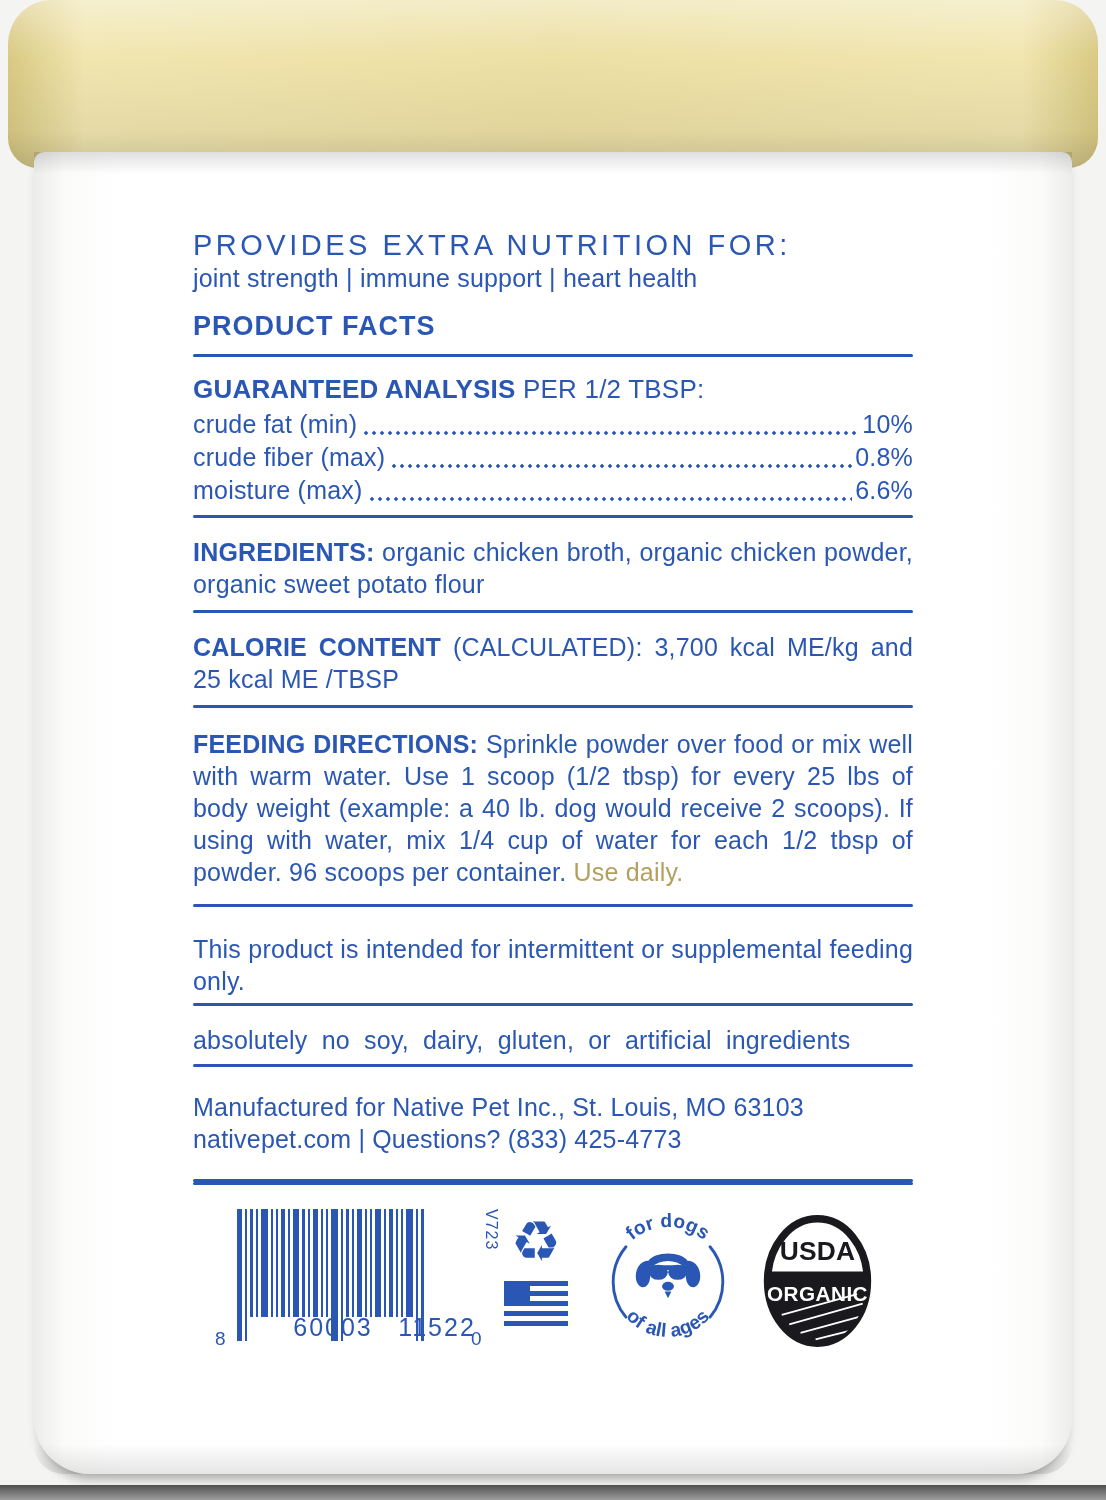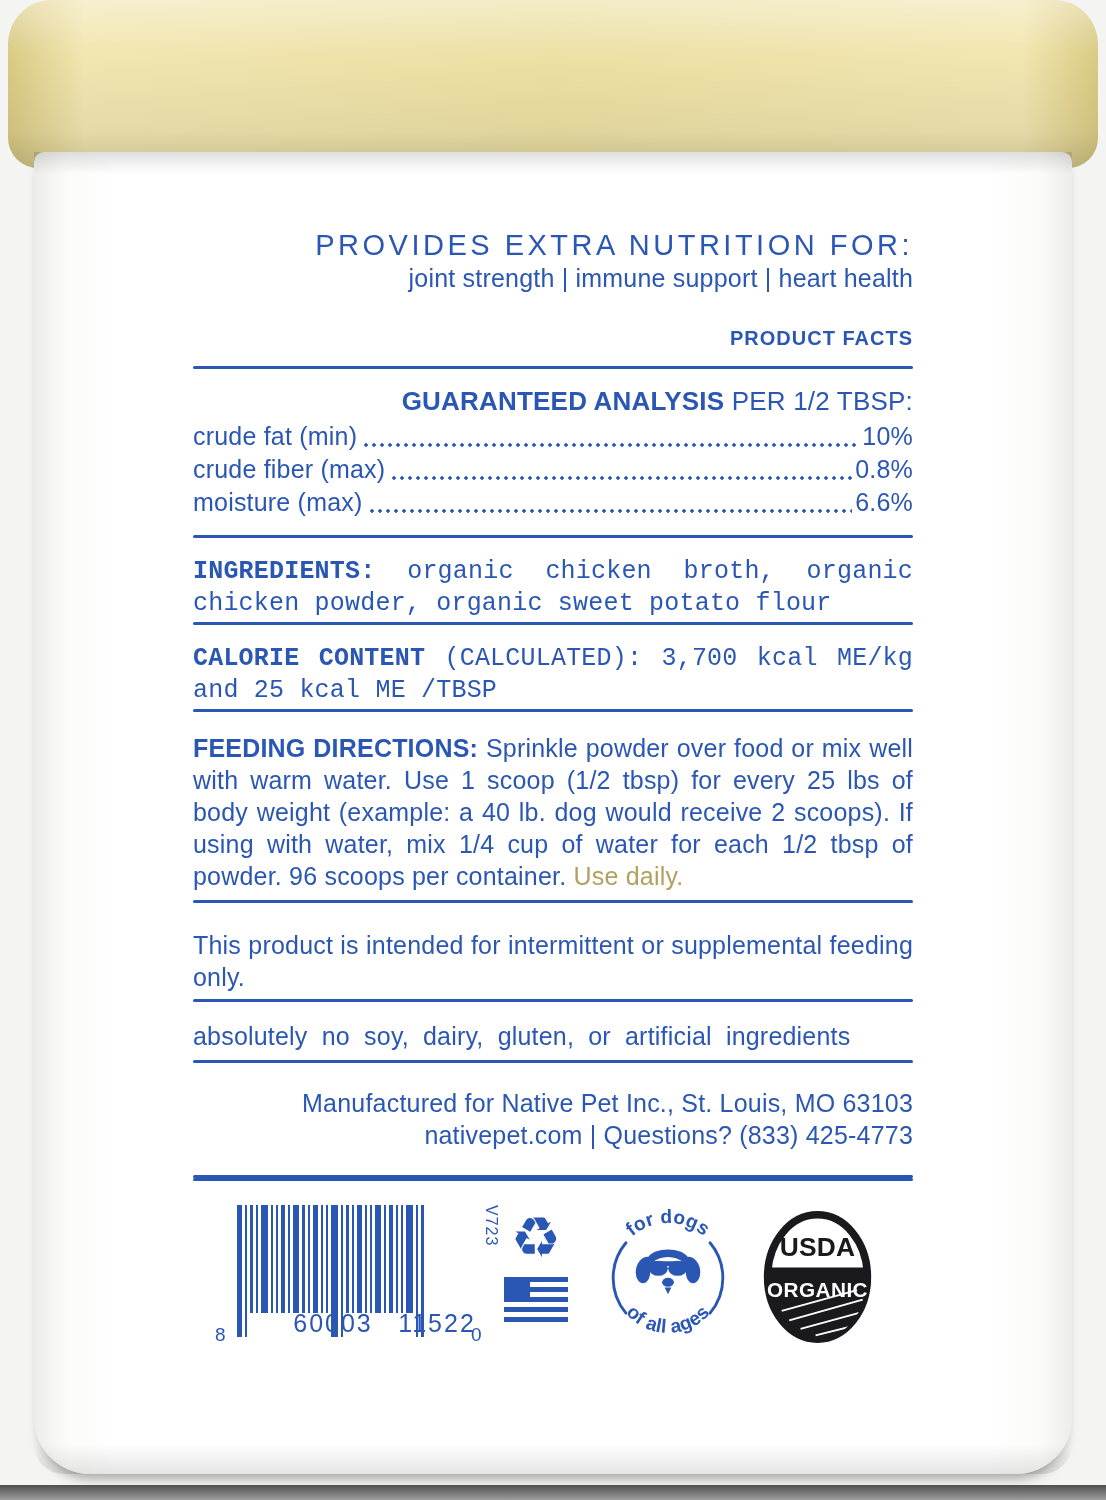--- a/index.html
+++ b/index.html
@@ -35,35 +35,35 @@
   .floor{
     position:absolute;left:0;right:0;bottom:0;height:15px;
     background:linear-gradient(180deg,#4f4f4f,#9d9d9d);
   }
   
   .content{
     position:absolute;left:193px;top:228px;width:720px;
     font-size:25px;line-height:32px;letter-spacing:.2px;
   }
   .b{font-weight:700;}
-  .center{text-align:right;}
+  .center{text-align:left;}
   .just{text-align:justify;}
   .gold{color:var(--gold);}
   .page-title{font-size:29px;line-height:34px;letter-spacing:3.5px;white-space:nowrap;}
   .tagline{margin-top:0;line-height:32px;}
-  .facts-title{margin-top:28px;font-size:20px;letter-spacing:1px;}
+  .facts-title{margin-top:16px;font-size:27px;letter-spacing:1px;}
   .rule{height:3px;background:var(--blue);border-radius:2px;margin-top:12px;}
-  .sec{padding-top:18px;padding-bottom:2px;font-family:Liberation Mono, monospace;}
-  .ga{padding-top:16px;padding-bottom:16px;text-align:right;}
+  .sec{padding-top:18px;padding-bottom:10px;}
+  .ga{padding-top:16px;padding-bottom:8px;}
   .ga-head{font-size:26px;line-height:32px;margin-bottom:3px;}
   .ga-row{display:flex;align-items:baseline;line-height:33px;}
   .ga-dots{flex:1;align-self:stretch;margin:0 3px;
     background-image:radial-gradient(circle, var(--blue) 1.5px, rgba(0,0,0,0) 1.9px);
     background-size:8px 8px;background-repeat:repeat-x;background-position:2px 21px;}
-  .feeding{padding-top:20px;padding-bottom:8px;}
+  .feeding{padding-top:20px;padding-bottom:16px;}
   .supp{padding-top:26px;padding-bottom:6px;}
   .nosoy{padding-top:18px;padding-bottom:8px;white-space:nowrap;word-spacing:7px;}
   .mfr{padding-top:24px;padding-bottom:24px;}
   .cert{padding-top:16px;padding-bottom:8px;}
   
   .footer{position:relative;margin-top:20px;height:152px;}
   .barcode-wrap{position:absolute;left:20px;top:4px;width:275px;height:145px;}
   .bars{position:absolute;left:24px;top:0;width:226px;height:136px;}
   .bar{position:absolute;top:0;height:108px;background:var(--blue);}
   .bar.tall{height:132px;}

